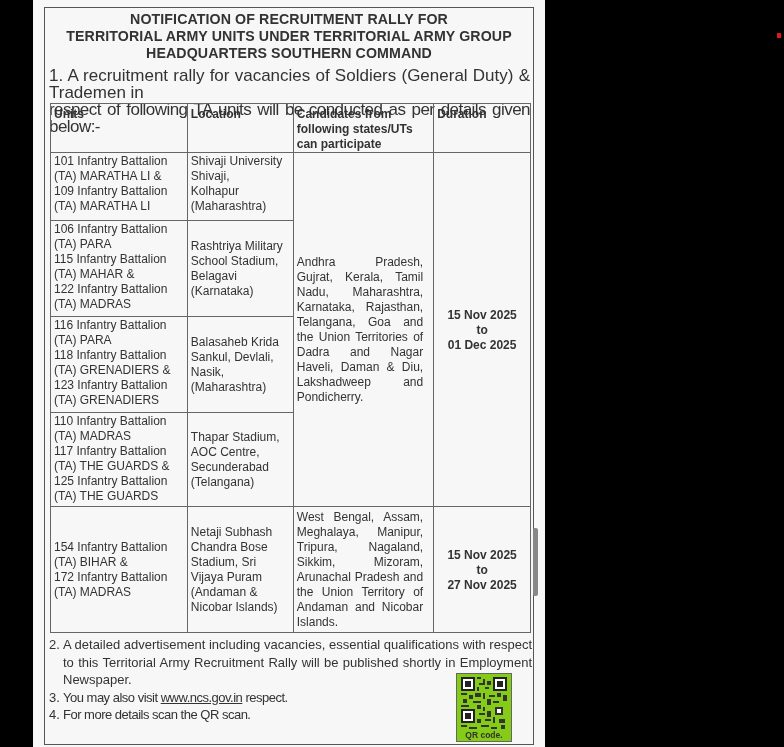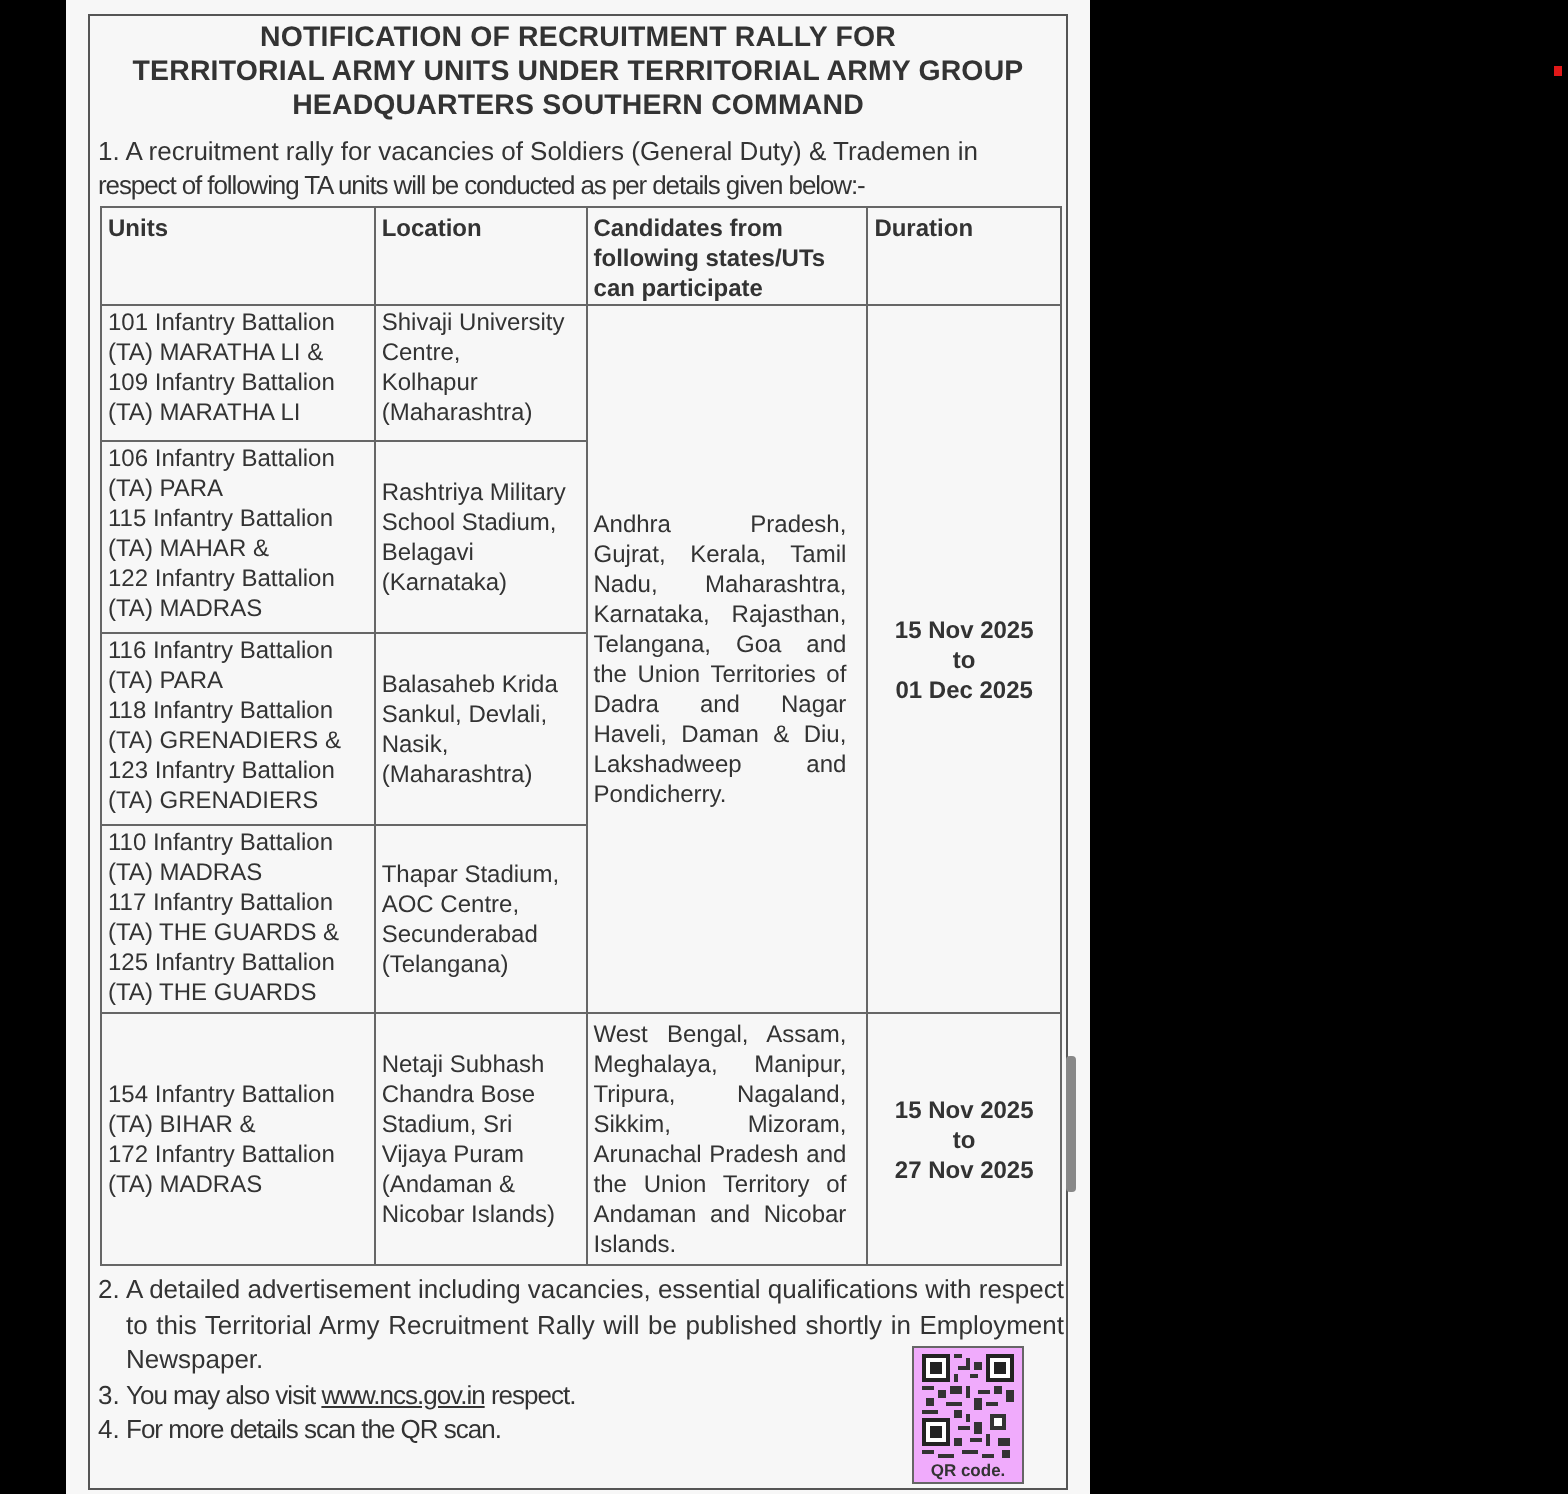--- a/index.html
+++ b/index.html
@@ -1,35 +1,35 @@
 <!DOCTYPE html>
 <html><head>
 <meta charset="utf-8">
 <style>
   html, body { margin:0; padding:0; }
   body { width:784px; height:747px; background:#000; position:relative; overflow:hidden; font-family:"Liberation Sans", sans-serif; color:#2a2a2a; }
   .paper { position:absolute; left:0; top:0; width:512px; height:747px; background:#f7f7f7;margin-left:33px; }
   .frame { position:absolute; left:11px; top:7px; width:490px; height:738px; border:1.5px solid #555; box-sizing:border-box; }
   .title { position:absolute; left:12px; top:11px; width:488px; text-align:center; font-weight:bold; font-size:14.2px; line-height:17px; color:#333; letter-spacing:0.1px; }
-  .intro { position:absolute; left:16px; top:67px; width:481px; font-size:13px; line-height:17px; text-align:justify; color:#333; }
+  .intro { position:absolute; left:16px; top:67px; width:481px; font-size:17px; line-height:17px; text-align:justify; color:#333; }
   .intro .l2 { letter-spacing:-0.55px; }
   table { position:absolute; left:17px; top:103px; width:481px; border-collapse:collapse; font-size:12px; line-height:15px; color:#333; }
   td, th { border:1.3px solid #666; vertical-align:top; padding:1px 3px 0 3px; }
   th { font-weight:bold; text-align:left; height:45px; padding-top:3px; }
   td.mid { vertical-align:middle; }
   td.states { text-align:justify; text-align-last:left; vertical-align:middle; padding-right:10px; }
   td.dur { text-align:center; font-weight:bold; vertical-align:middle; }
   .line { display:block; white-space:nowrap; }
   .notes { position:absolute; left:16px; top:636px; width:483px; font-size:13px; line-height:17.5px; color:#333; }
   .note { display:flex; }
   .note .n { width:14px; flex:none; }
   .note .t { flex:1; text-align:justify; }
   .note.short .t { letter-spacing:-0.5px; }
   .link { text-decoration:underline; }
-  .qr { position:absolute; left:423px; top:673px; width:56px; height:69px; border:1px solid #666; box-sizing:border-box; background:#f0abfc; }
+  .qr { position:absolute; left:423px; top:673px; width:56px; height:69px; border:1px solid #666; box-sizing:border-box; background:#84cc16; }
   .qr svg { position:absolute; left:4px; top:3px; }
   .qr .cap { position:absolute; left:0; bottom:1px; width:100%; text-align:center; font-size:8.5px; font-weight:bold; color:#333; }
   .scroll-thumb { position:absolute; left:500px; top:528px; width:5px; height:68px; background:#888; border-radius:2px; }
   .red-mark { position:absolute; left:777px; top:33px; width:4px; height:5px; background:#e01818; }
 </style>
 </head>
 <body>
 
 <div class="paper">
   <div class="frame"></div>
@@ -63,21 +63,21 @@
     <tbody>
       <tr style="height:68px">
         <td>
           <span class="line">101 Infantry Battalion</span>
           <span class="line">(TA) MARATHA LI &amp;</span>
           <span class="line">109 Infantry Battalion</span>
           <span class="line">(TA) MARATHA LI</span>
         </td>
         <td>
           <span class="line">Shivaji University</span>
-          <span class="line">Centre,</span>
+          <span class="line">Shivaji,</span>
           <span class="line">Kolhapur</span>
           <span class="line">(Maharashtra)</span>
         </td>
         <td rowspan="4" class="states">Andhra Pradesh, Gujrat, Kerala, Tamil Nadu, Maharashtra, Karnataka, Rajasthan, Telangana, Goa and the Union Territories of Dadra and Nagar Haveli, Daman &amp; Diu, Lakshadweep and Pondicherry.</td>
         <td rowspan="4" class="dur">
           <span class="line">15 Nov 2025</span>
           <span class="line">to</span>
           <span class="line">01 Dec 2025</span>
         </td>
       </tr>

